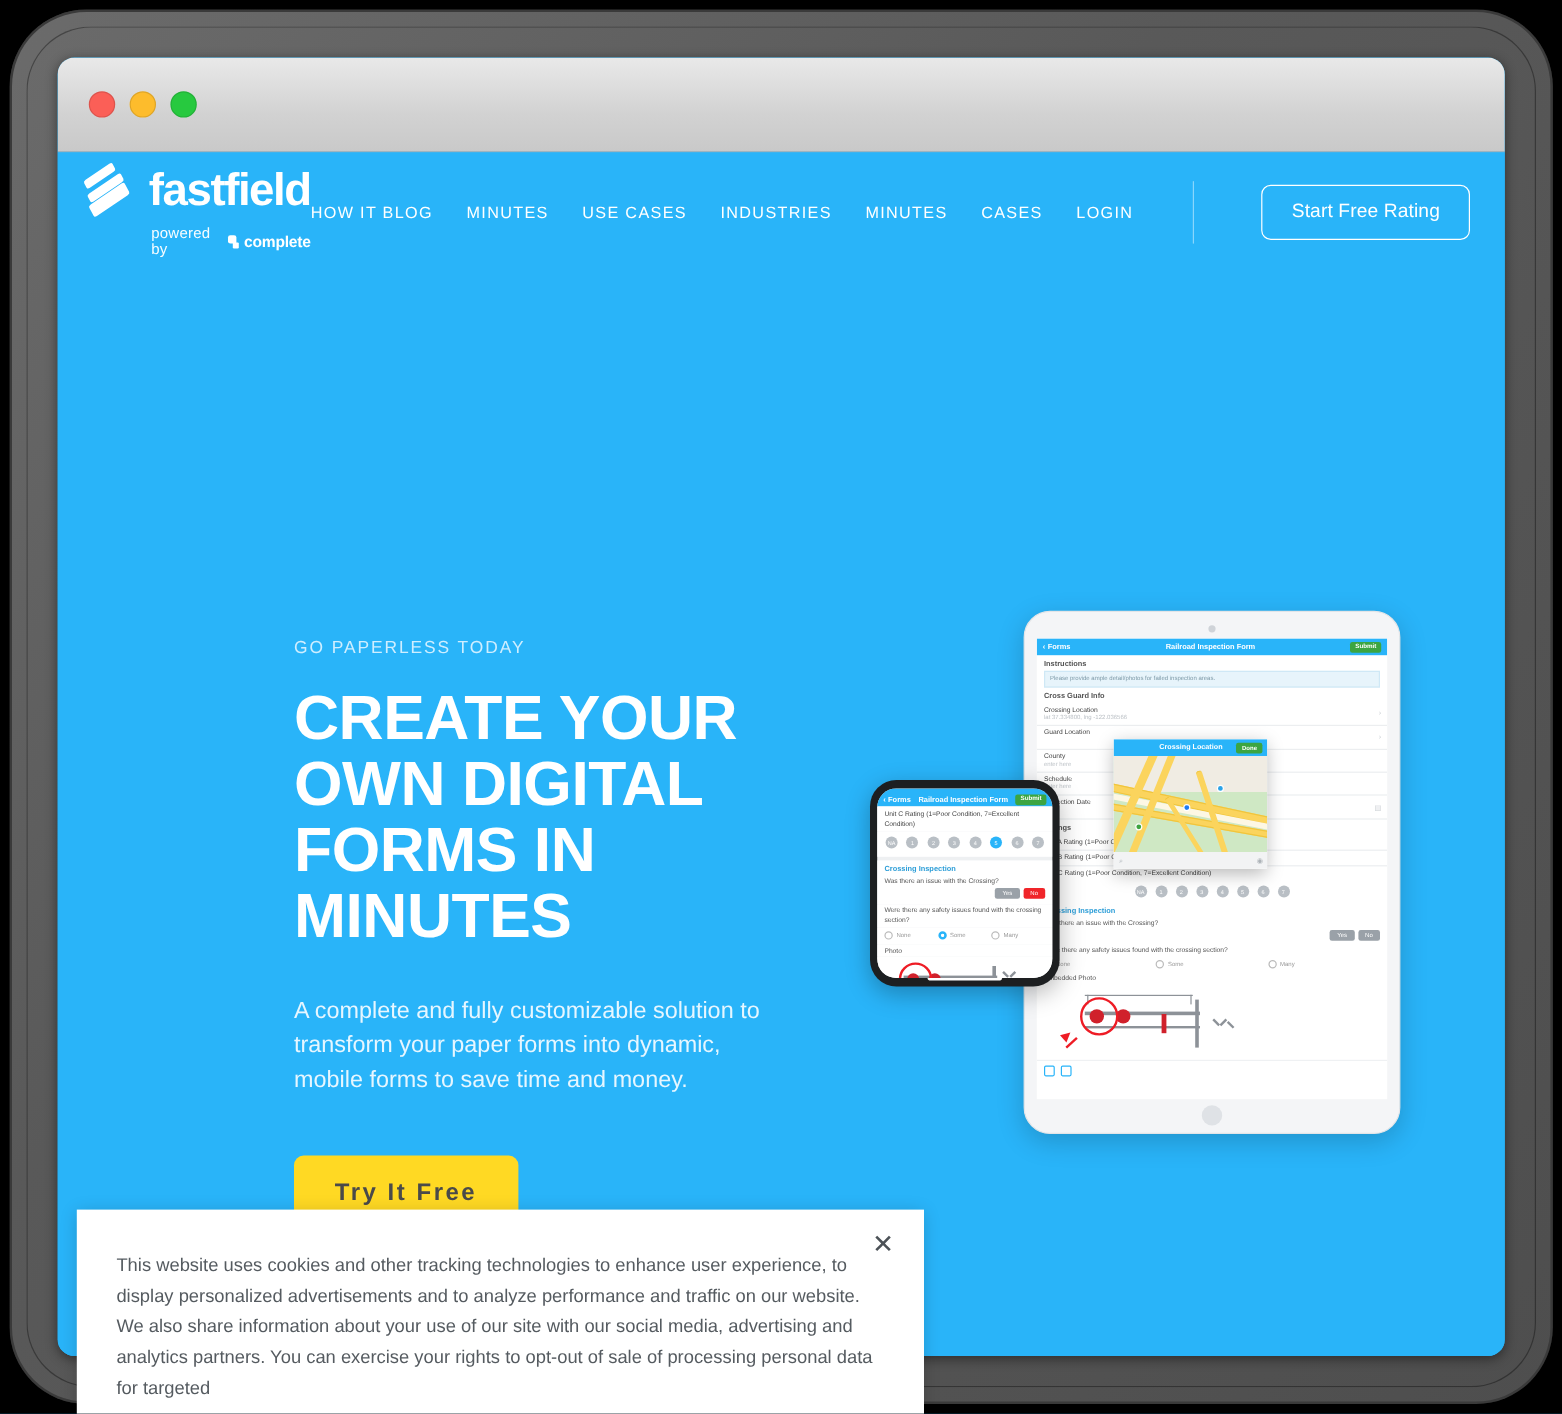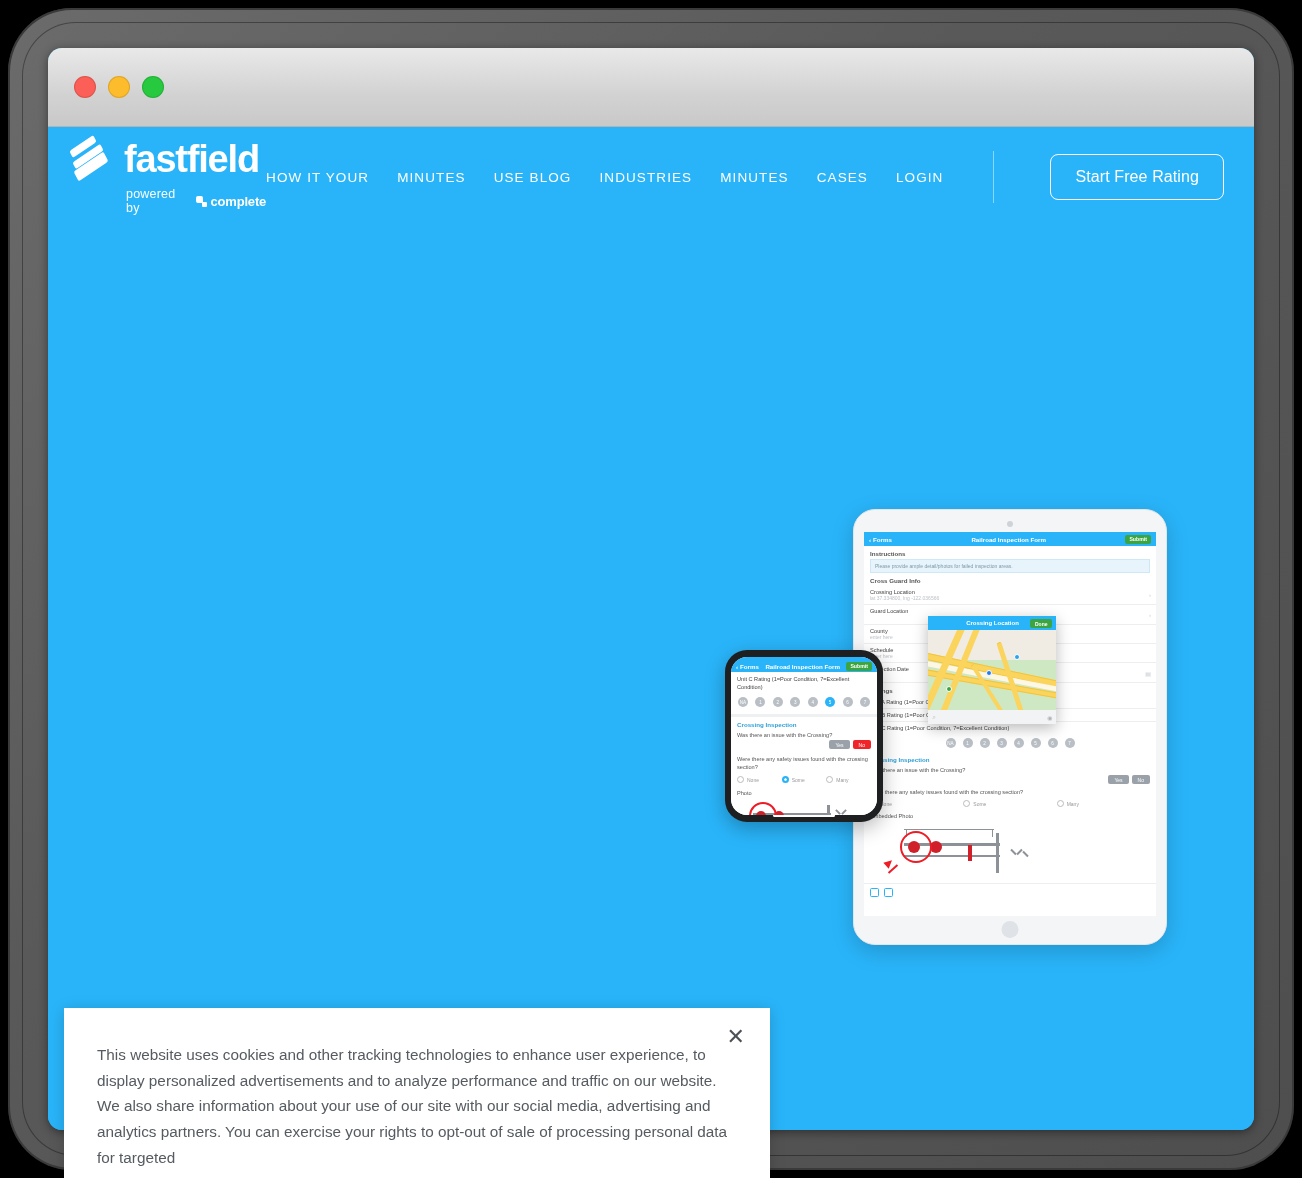--- a/index.html
+++ b/index.html
@@ -219,32 +219,38 @@
           <span class="logo-word">fastfield</span>
         </div>
         <div class="logo-sub">
           <span class="pb">powered by</span>
           <span class="qb-mark"></span>
           <span class="qb-word">complete</span>
         </div>
       </div>
 
       <nav class="nav">
-        <a href="#">HOW IT YOUR</a>
+        <a href="#">HOW IT BLOG</a>
         <a href="#">MINUTES</a>
-        <a href="#">USE BLOG</a>
+        <a href="#">USE CASES</a>
         <a href="#">INDUSTRIES</a>
         <a href="#">MINUTES</a>
         <a href="#">CASES</a>
         <a href="#">LOGIN</a>
         <span class="nav-div"></span>
         <button class="btn-trial">Start Free Rating</button>
       </nav>
     </div>
 
+    <div class="hero">
+      <div class="eyebrow">GO PAPERLESS TODAY</div>
+      <h1>CREATE YOUR OWN DIGITAL FORMS IN MINUTES</h1>
+      <p>A complete and fully customizable solution to transform your paper forms into dynamic, mobile forms to save time and money.</p>
+      <button class="btn-try">Try It Free</button>
+    </div>
 
     <div class="devices">
 
       <div class="tablet">
         <span class="cam"></span>
         <span class="home"></span>
         <div class="tscreen">
 
           <div class="appbar">
             <span class="back">

